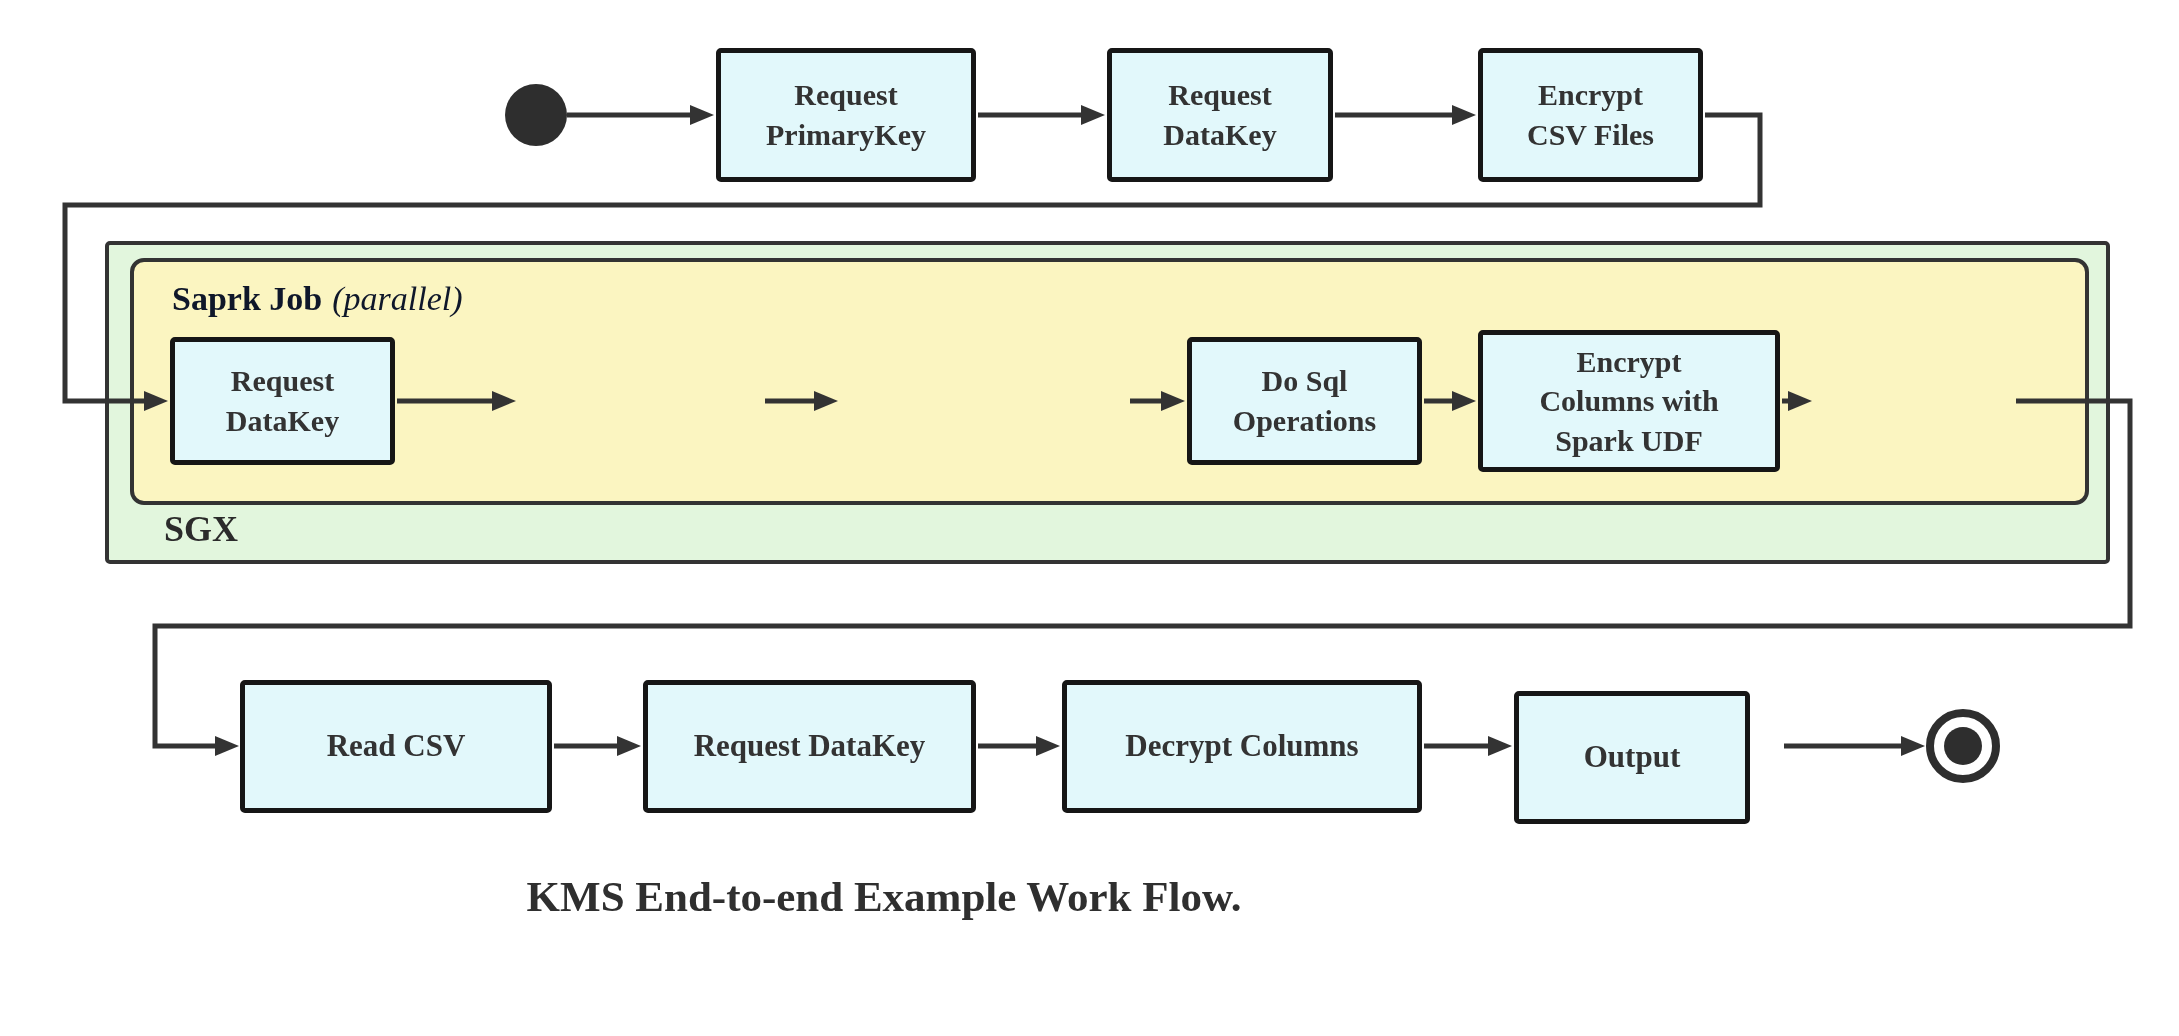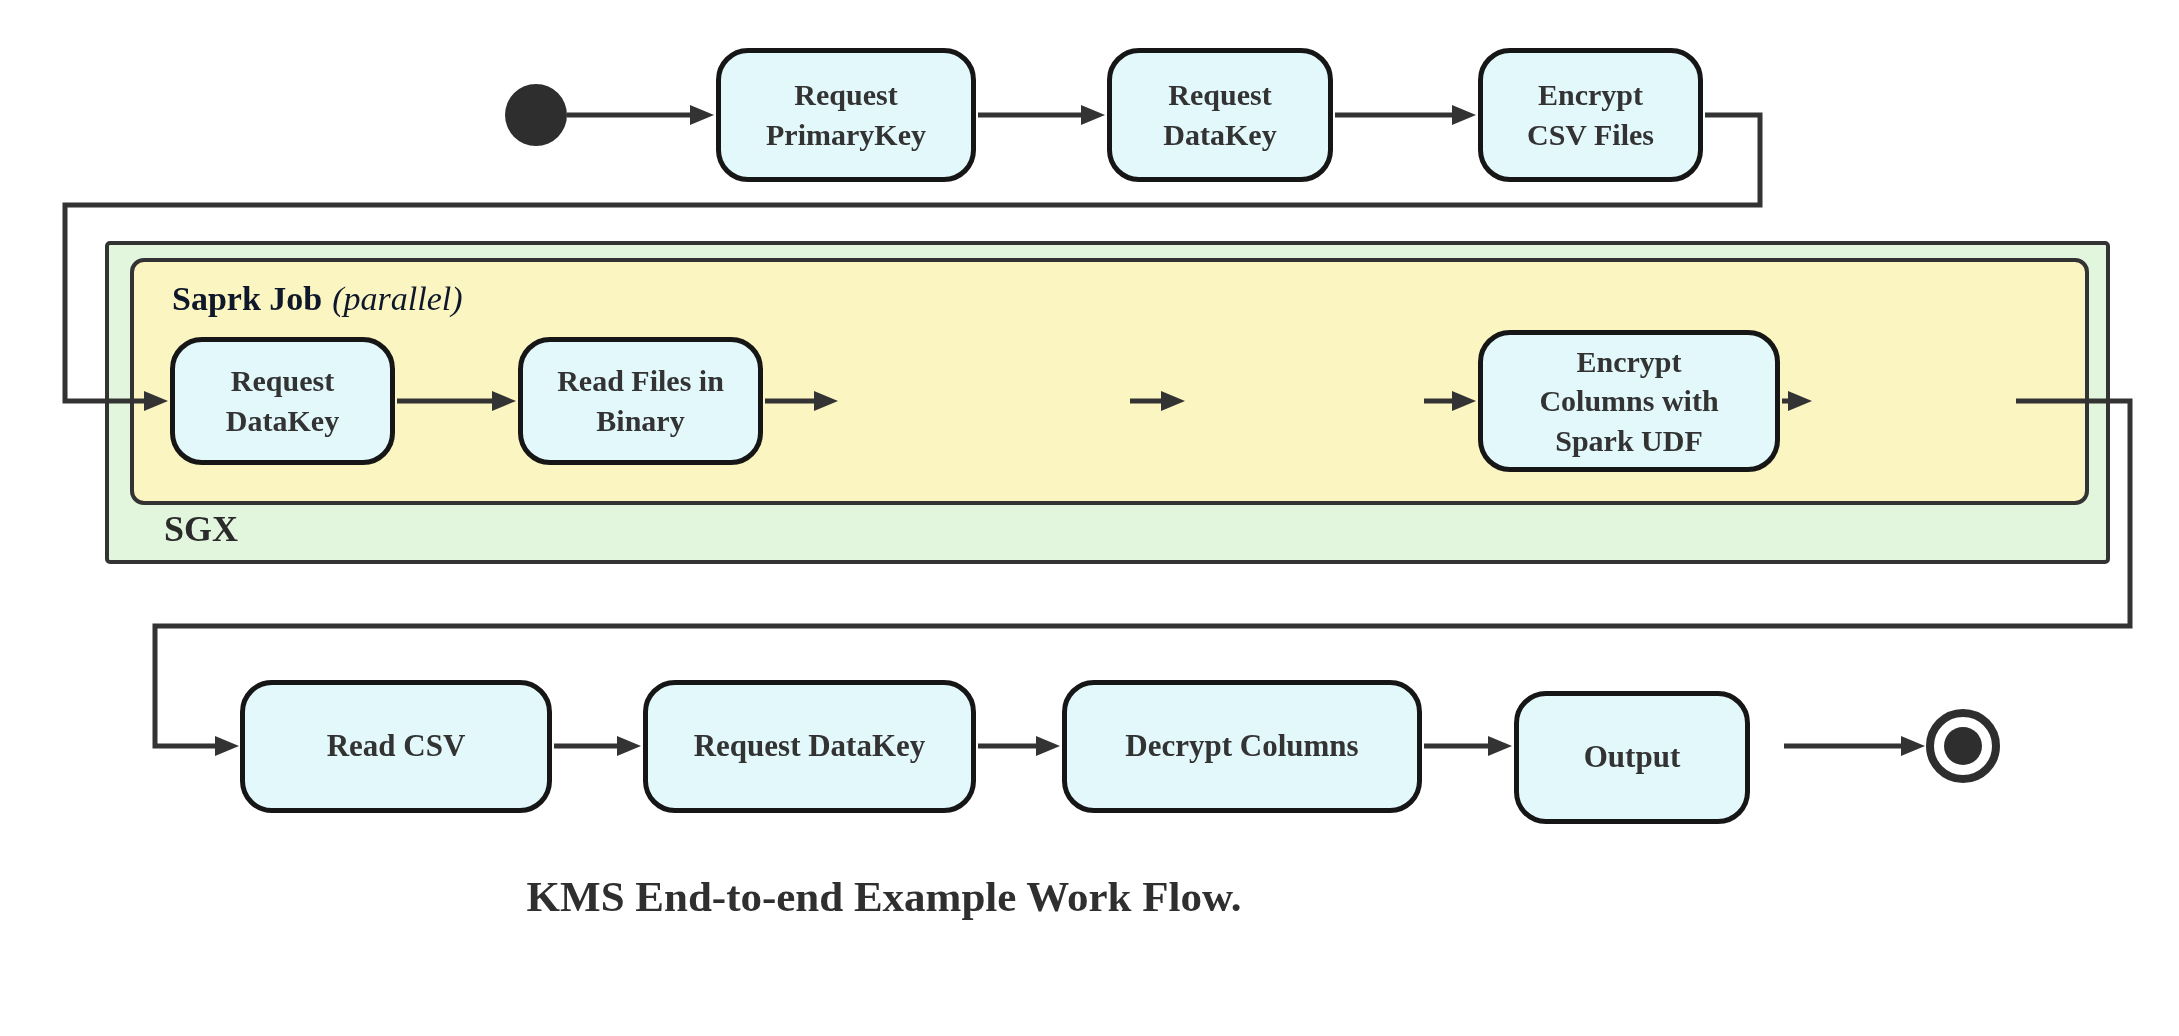--- a/index.html
+++ b/index.html
@@ -50,21 +50,21 @@
     left: 0; top: 0;
     z-index: 3;
   }
   .edges path, .edges line { stroke: #333333; stroke-width: 5; fill: none; }
   .edges polygon { fill: #333333; stroke: none; }
   .node {
     position: absolute;
     box-sizing: border-box;
     background: #e2f8fb;
     border: 5px solid #161616;
-    border-radius: 32px;
+    border-radius: 5px;
     display: flex;
     align-items: center;
     justify-content: center;
     text-align: center;
     z-index: 4;
   }
   .node span {
     white-space: pre-line;
     font-weight: bold;
     font-size: 30px;
@@ -168,23 +168,23 @@
   </div>
   <div class="node" style="left:1478px; top:48px; width:225px; height:134px;">
     <span>Encrypt
 CSV Files</span>
   </div>
 
   <div class="node" style="left:170px; top:337px; width:225px; height:128px;">
     <span>Request
 DataKey</span>
   </div>
-  <div class="node" style="left:518px; top:337px; width:245px; height:128px;">
-    <span>Read Files in
-Binary</span>
+  <div class="node" style="left:1187px; top:337px; width:235px; height:128px;">
+    <span>Do Sql
+Operations</span>
   </div>
   <div class="node" style="left:1478px; top:330px; width:302px; height:142px;">
     <span>Encrypt
 Columns with
 Spark UDF</span>
   </div>
 
   <div class="node wide" style="left:240px; top:680px; width:312px; height:133px;">
     <span>Read CSV</span>
   </div>

